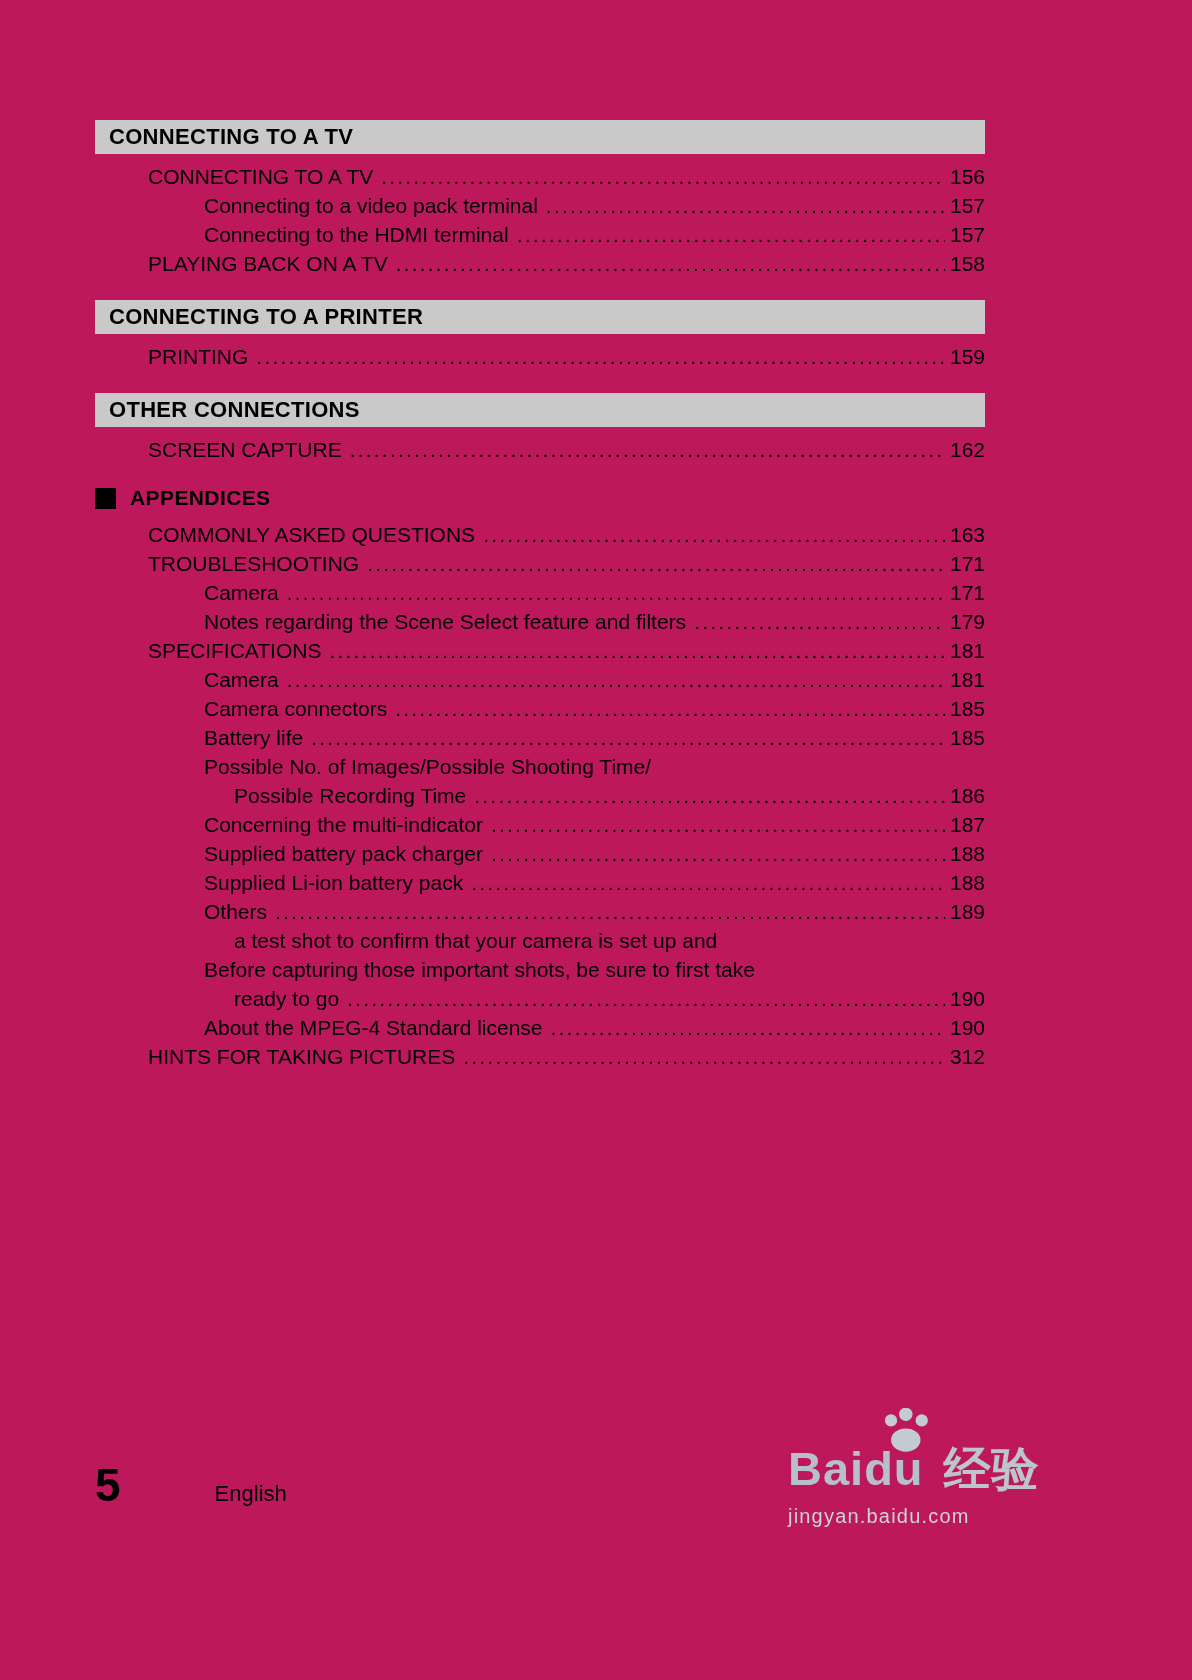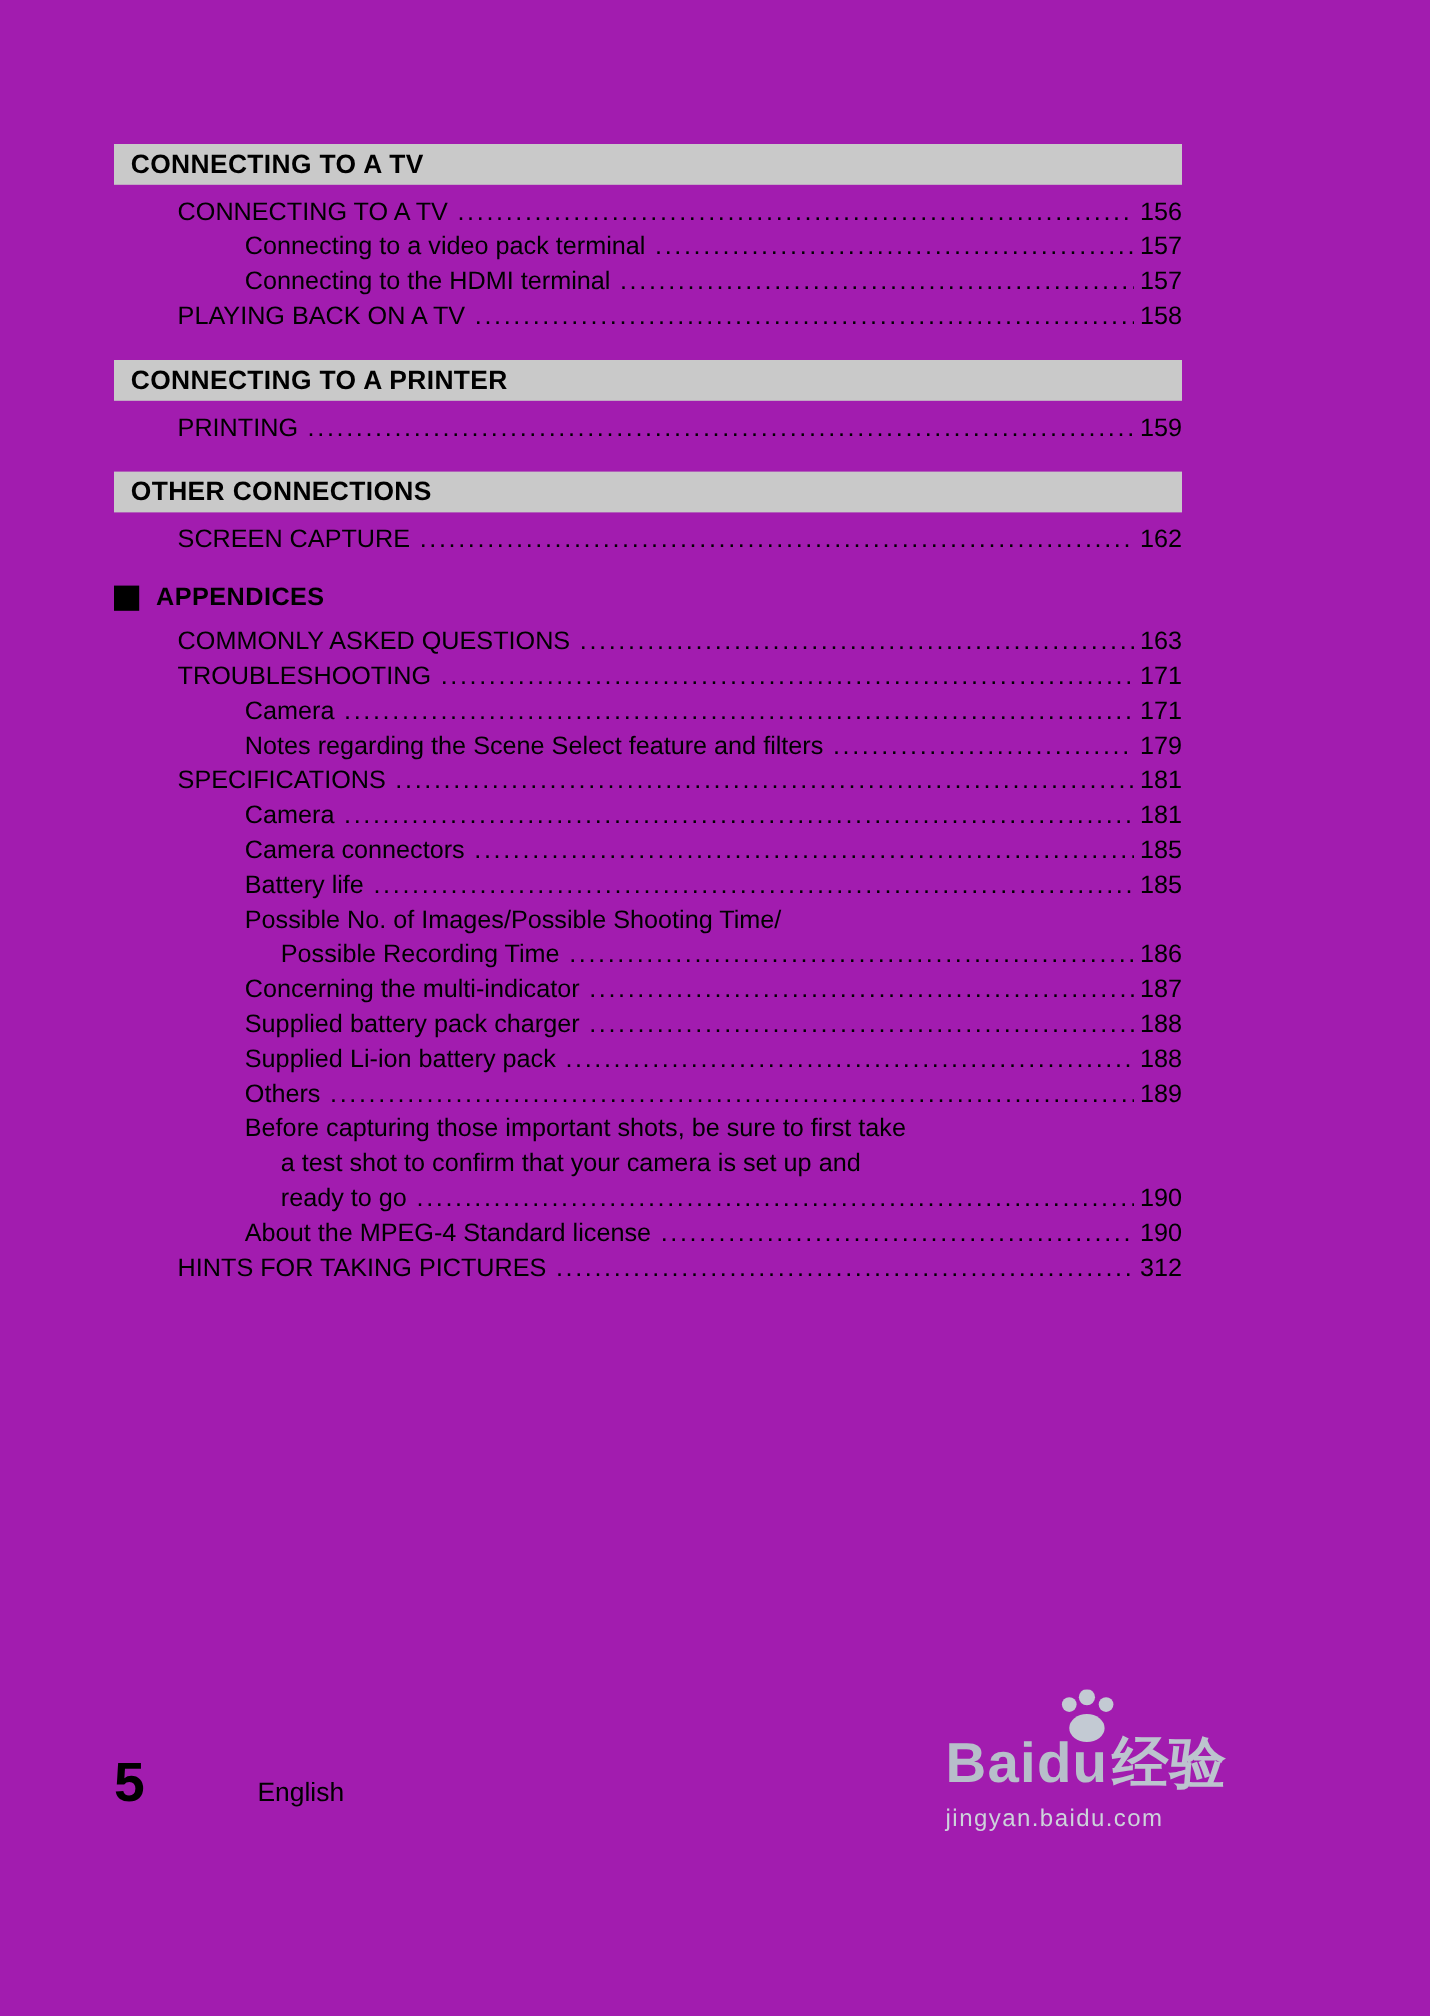--- a/index.html
+++ b/index.html
@@ -3,21 +3,21 @@
 <meta charset="utf-8">
 <style>
   * { box-sizing: border-box; }
   html, body { margin: 0; padding: 0; background: #ffffff; }
   body { font-family: "Liberation Sans", sans-serif; color: #000; }
 
   .page {
     position: relative;
     width: 1192px;
     height: 1680px;
-    background: #a21caf;
+    background: #be185d;
     overflow: hidden;
   }
 
   .toc {
     position: absolute;
     left: 95px;
     top: 120px;
     width: 890px;
   }
 
@@ -98,21 +98,21 @@
   }
   .watermark .paw {
     position: absolute;
     left: 92px;
     top: 0;
     fill: #c3cad3;
   }
   .wm-brand {
     display: flex;
     align-items: baseline;
-    gap: 3px;
+    gap: 20px;
     margin-top: 30px;
     font-size: 47px;
     font-weight: bold;
     color: #b7bfca;
     letter-spacing: 1px;
   }
   .wm-cn { font-weight: bold; color: #bcc4ce; }
   .wm-url {
     margin-top: 4px;
     font-size: 20px;
@@ -231,25 +231,25 @@
         <div class="toc-entry level-2">
           <span class="entry-label">Supplied Li-ion battery pack</span>
           <span class="leader"></span>
           <span class="entry-page">188</span>
         </div>
         <div class="toc-entry level-2">
           <span class="entry-label">Others</span>
           <span class="leader"></span>
           <span class="entry-page">189</span>
         </div>
-        <div class="toc-entry level-2">
-          <span class="entry-label">Before capturing those important shots, be sure to first take</span>
-        </div>
         <div class="toc-entry level-3">
           <span class="entry-label">a test shot to confirm that your camera is set up and</span>
+        </div>
+        <div class="toc-entry level-2">
+          <span class="entry-label">Before capturing those important shots, be sure to first take</span>
         </div>
         <div class="toc-entry level-3">
           <span class="entry-label">ready to go</span>
           <span class="leader"></span>
           <span class="entry-page">190</span>
         </div>
         <div class="toc-entry level-2">
           <span class="entry-label">About the MPEG-4 Standard license</span>
           <span class="leader"></span>
           <span class="entry-page">190</span>

